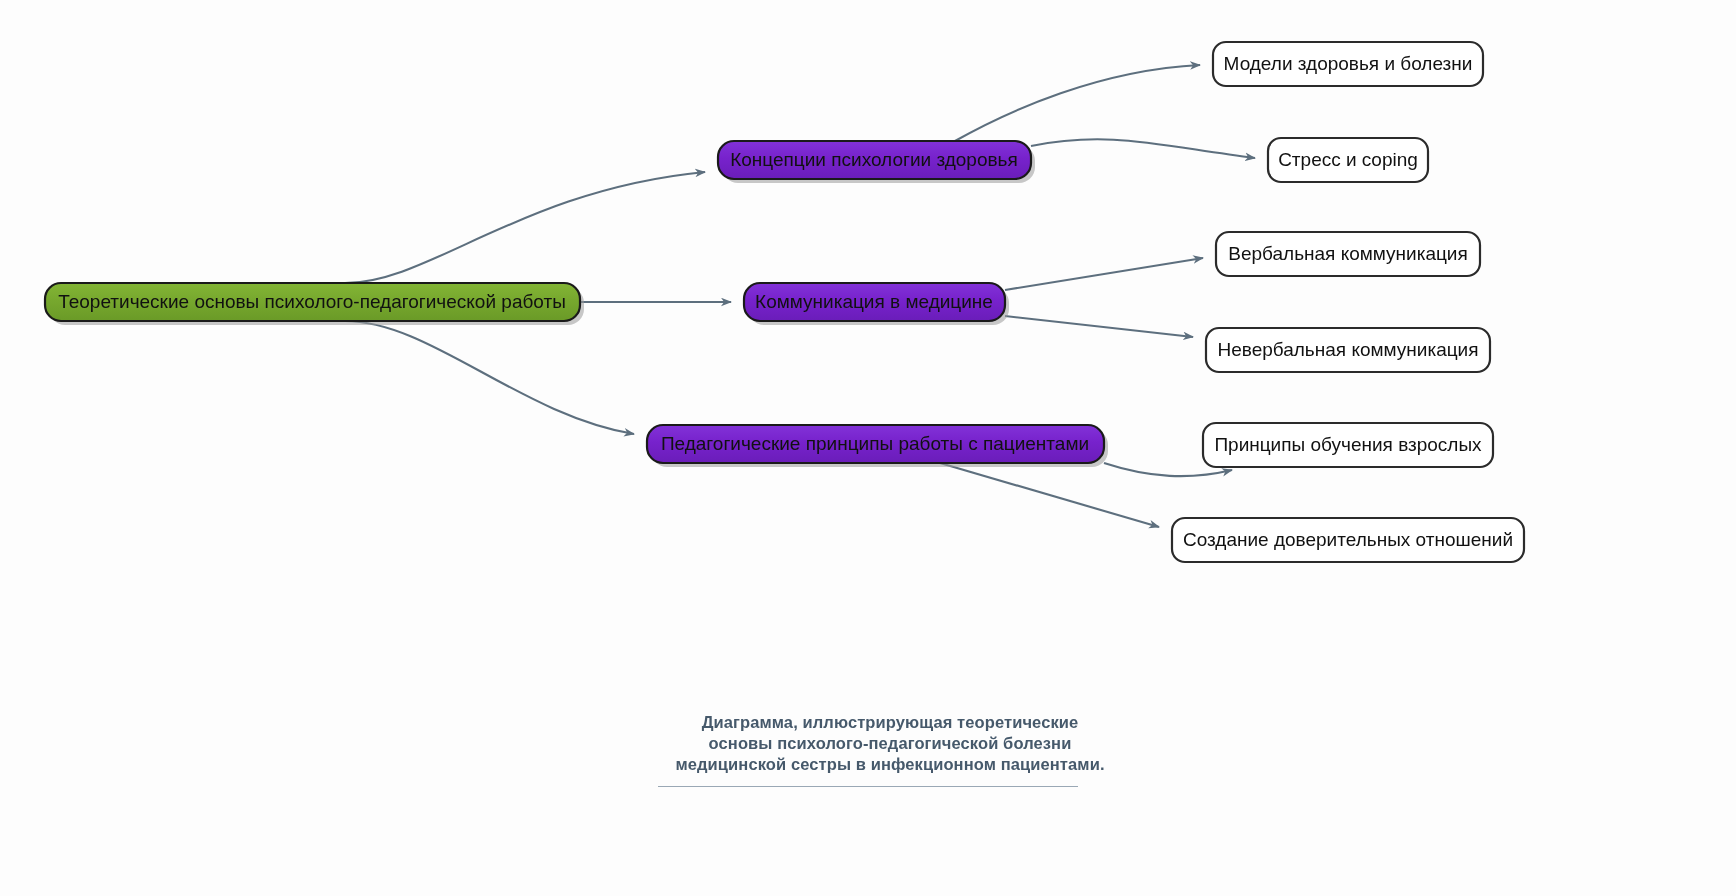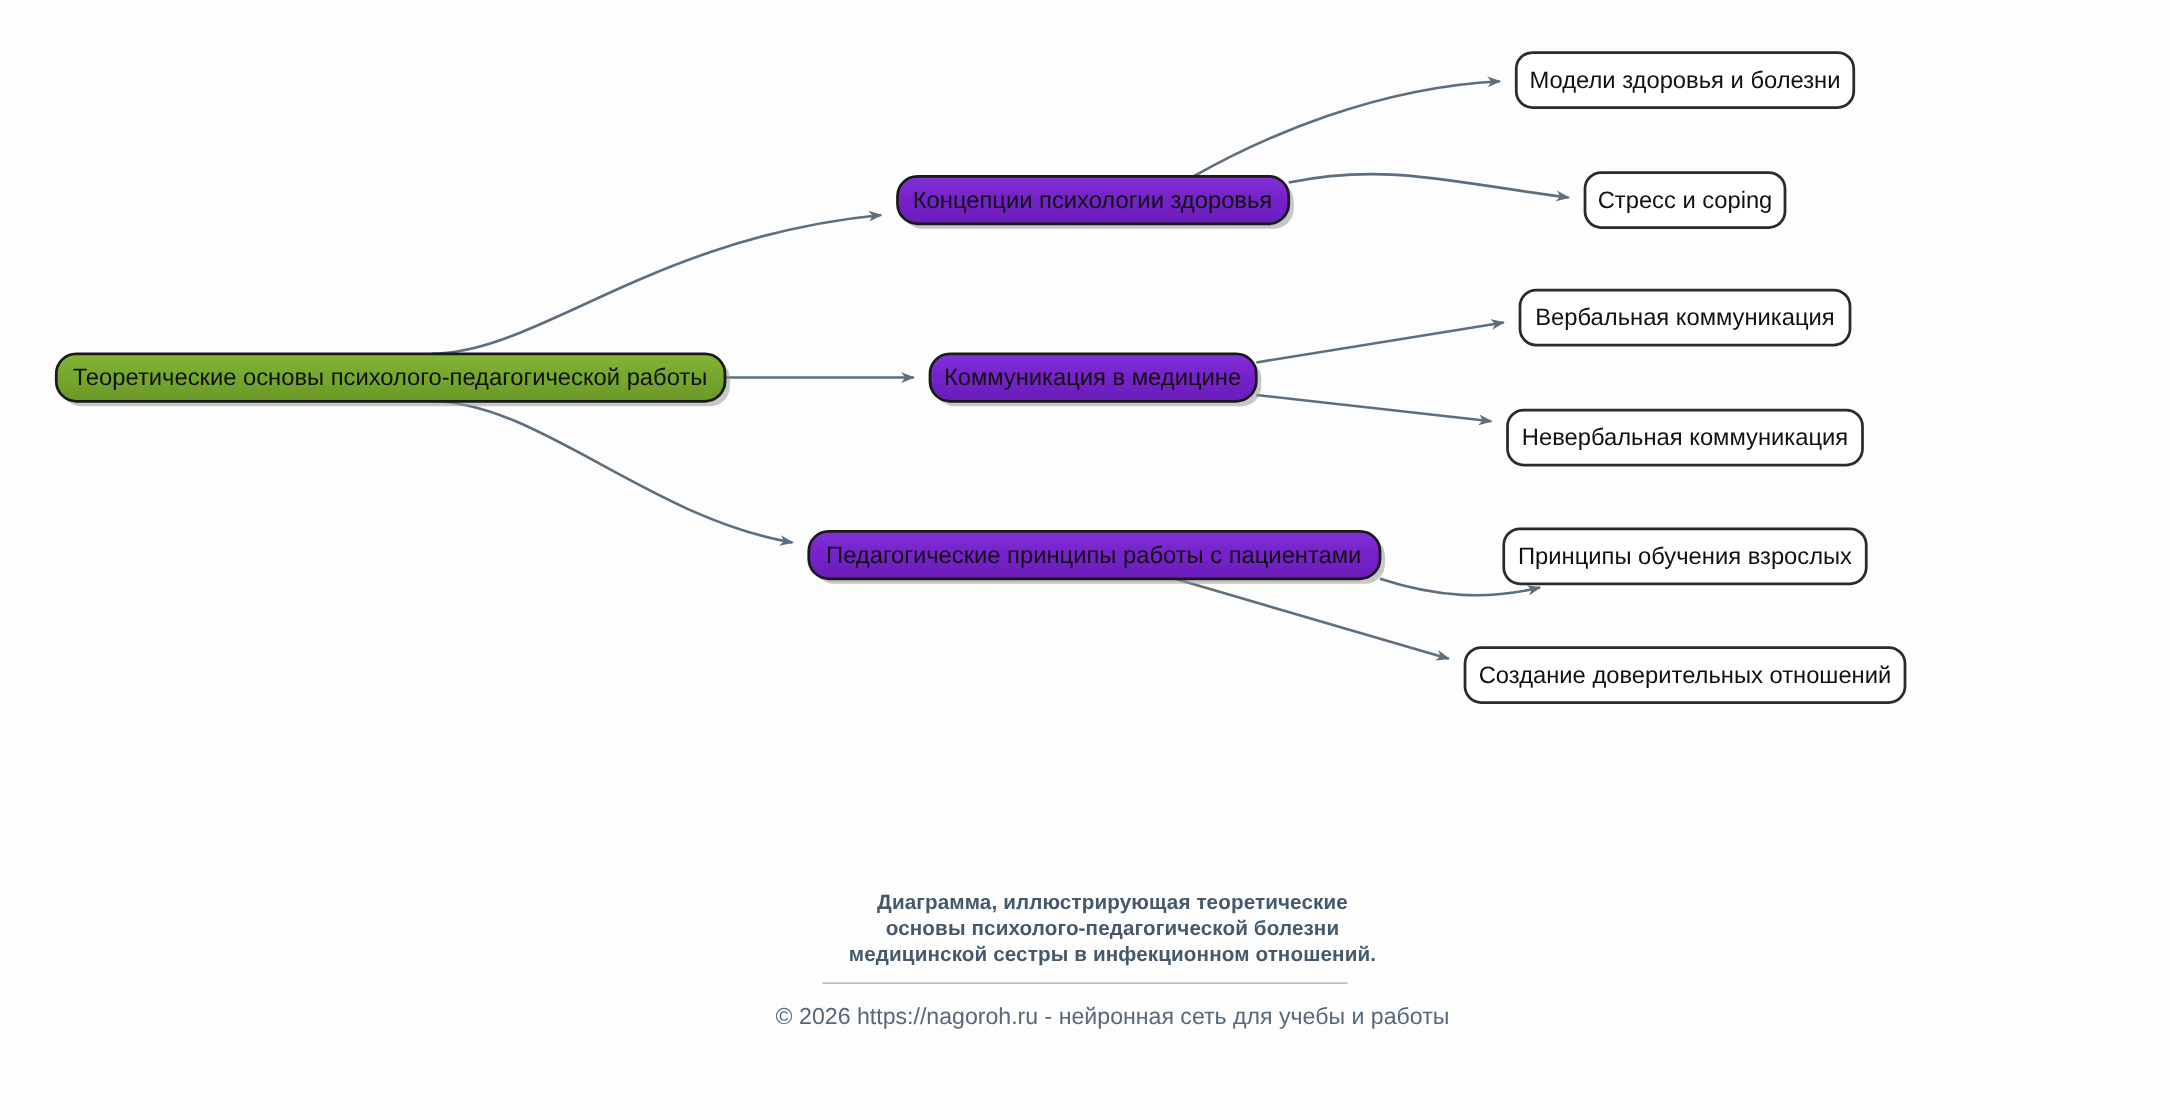--- a/index.html
+++ b/index.html
@@ -167,20 +167,19 @@
 
     <g>
       <rect class="node-rect leaf" x="1172" y="518" width="352" height="44" rx="13" ry="13"></rect>
       <text class="node-text" x="1348" y="541">Создание доверительных отношений</text>
     </g>
   </svg>
 
   <div class="caption caption-title">
     <div>Диаграмма, иллюстрирующая теоретические</div>
     <div>основы психолого-педагогической болезни</div>
-    <div>медицинской сестры в инфекционном отношений.</div>
+    <div>медицинской сестры в инфекционном пациентами.</div>
   </div>
 
   <div class="caption-rule"></div>
 
-  <div class="caption caption-footer">© 2026 https://nagoroh.ru - нейронная сеть для учебы и работы</div>
 
 </div>
 
 </body></html>

